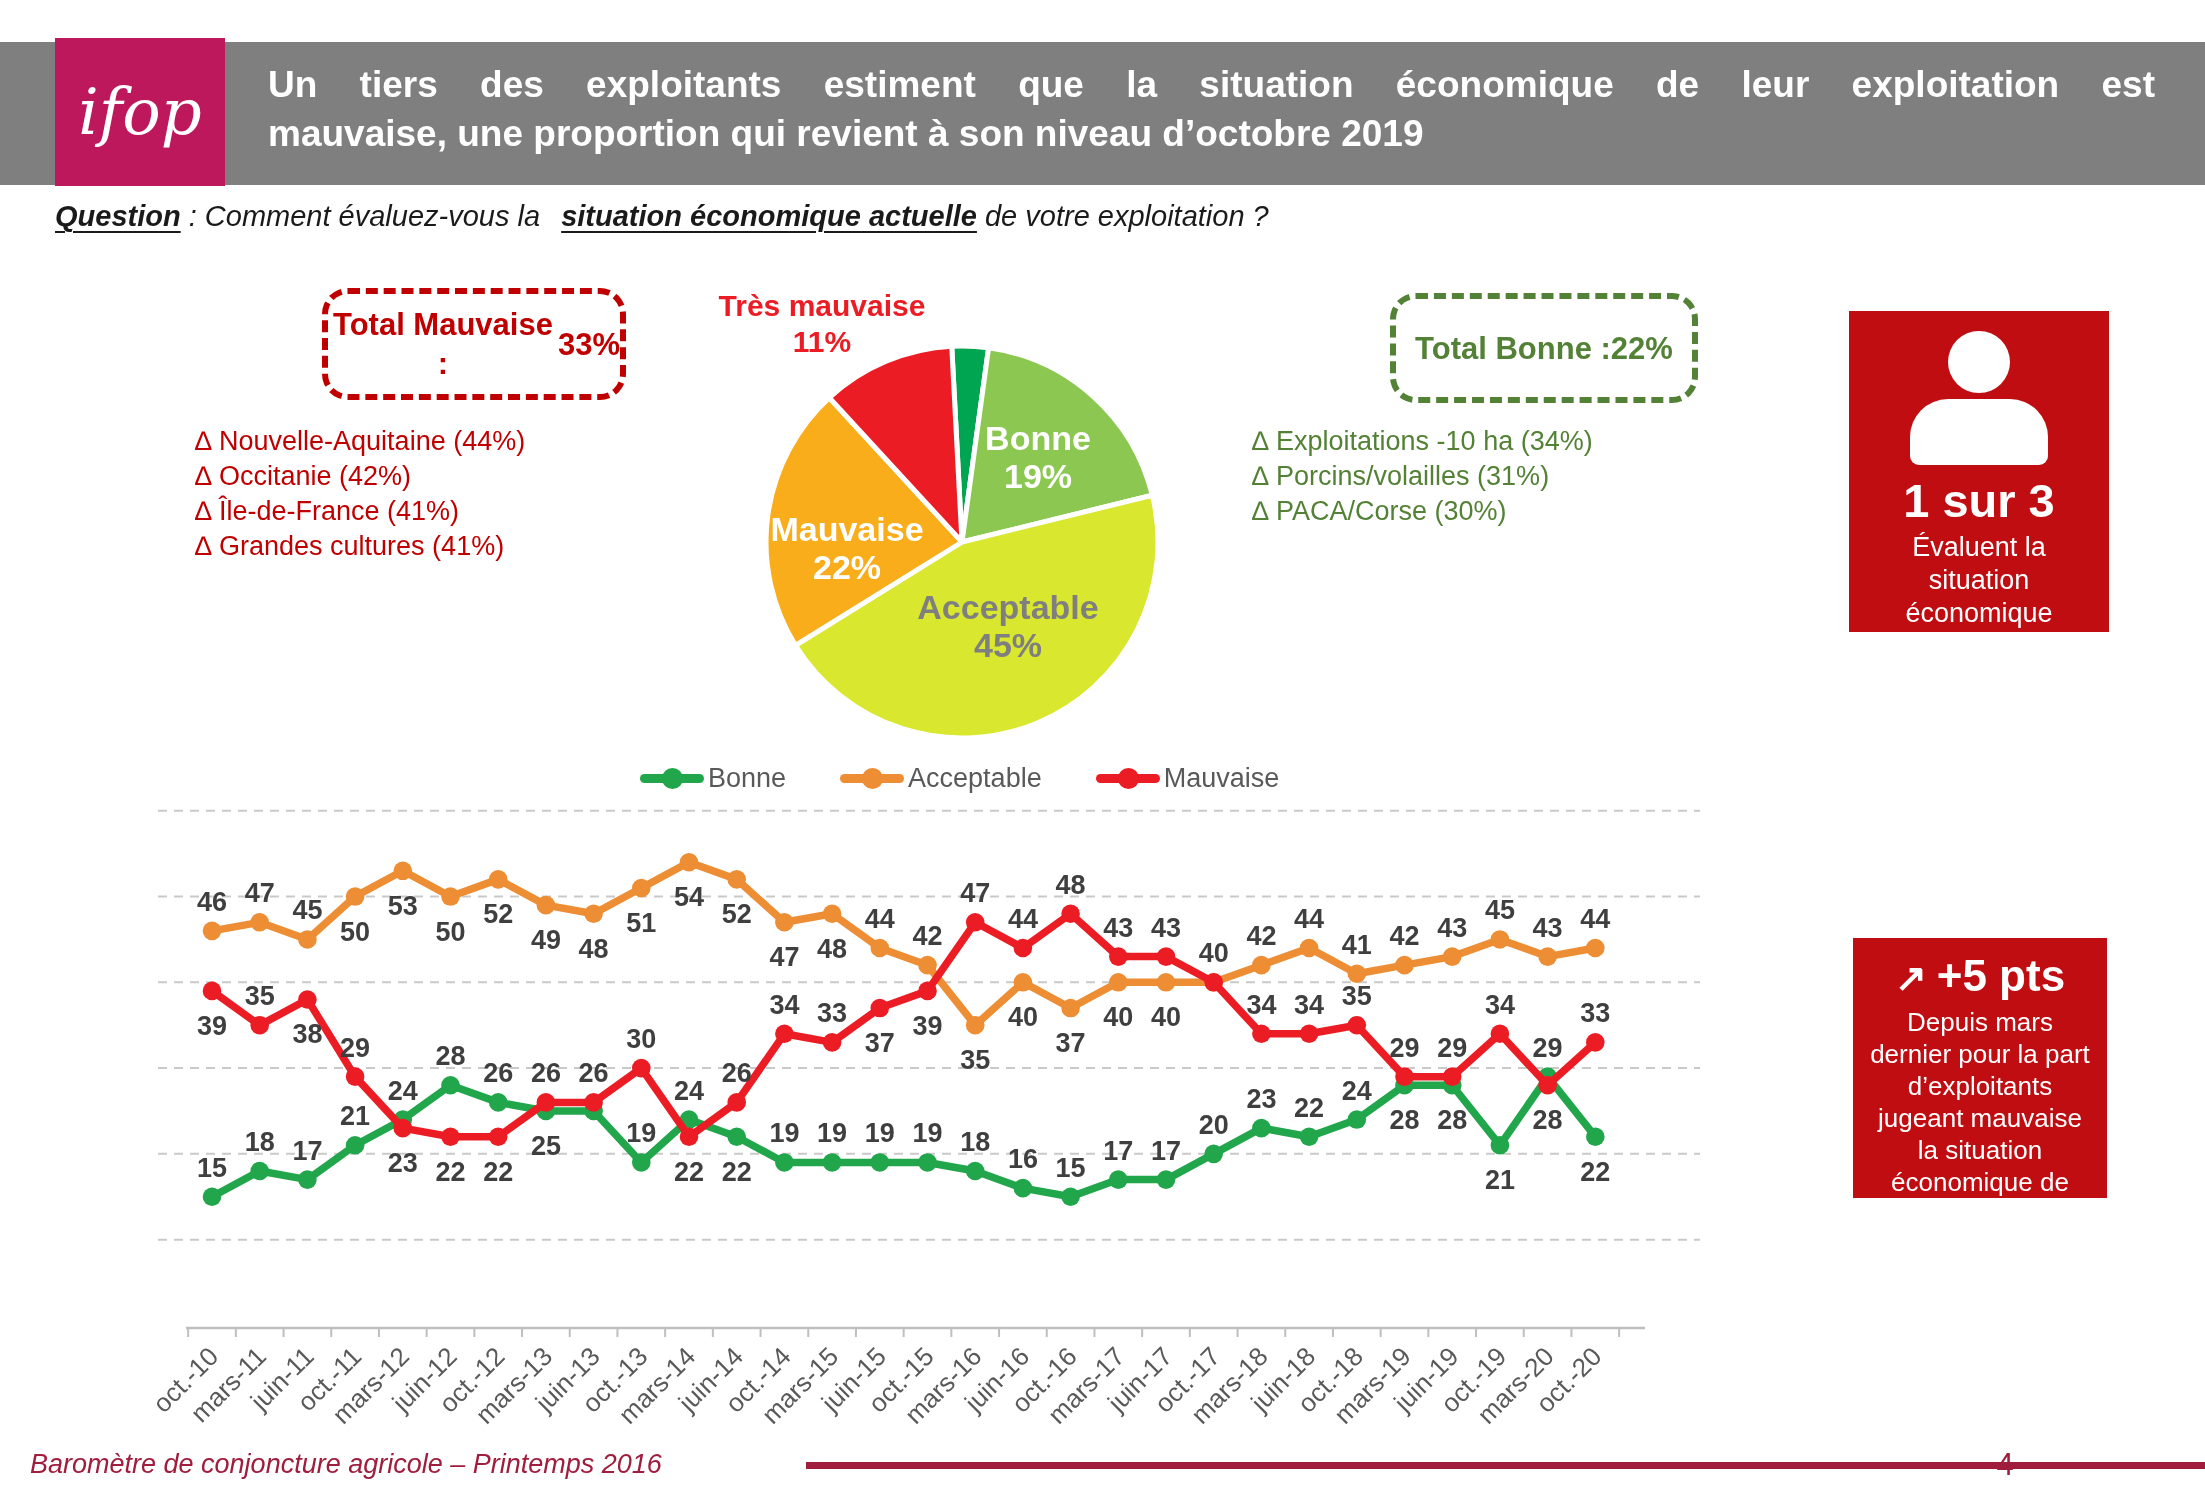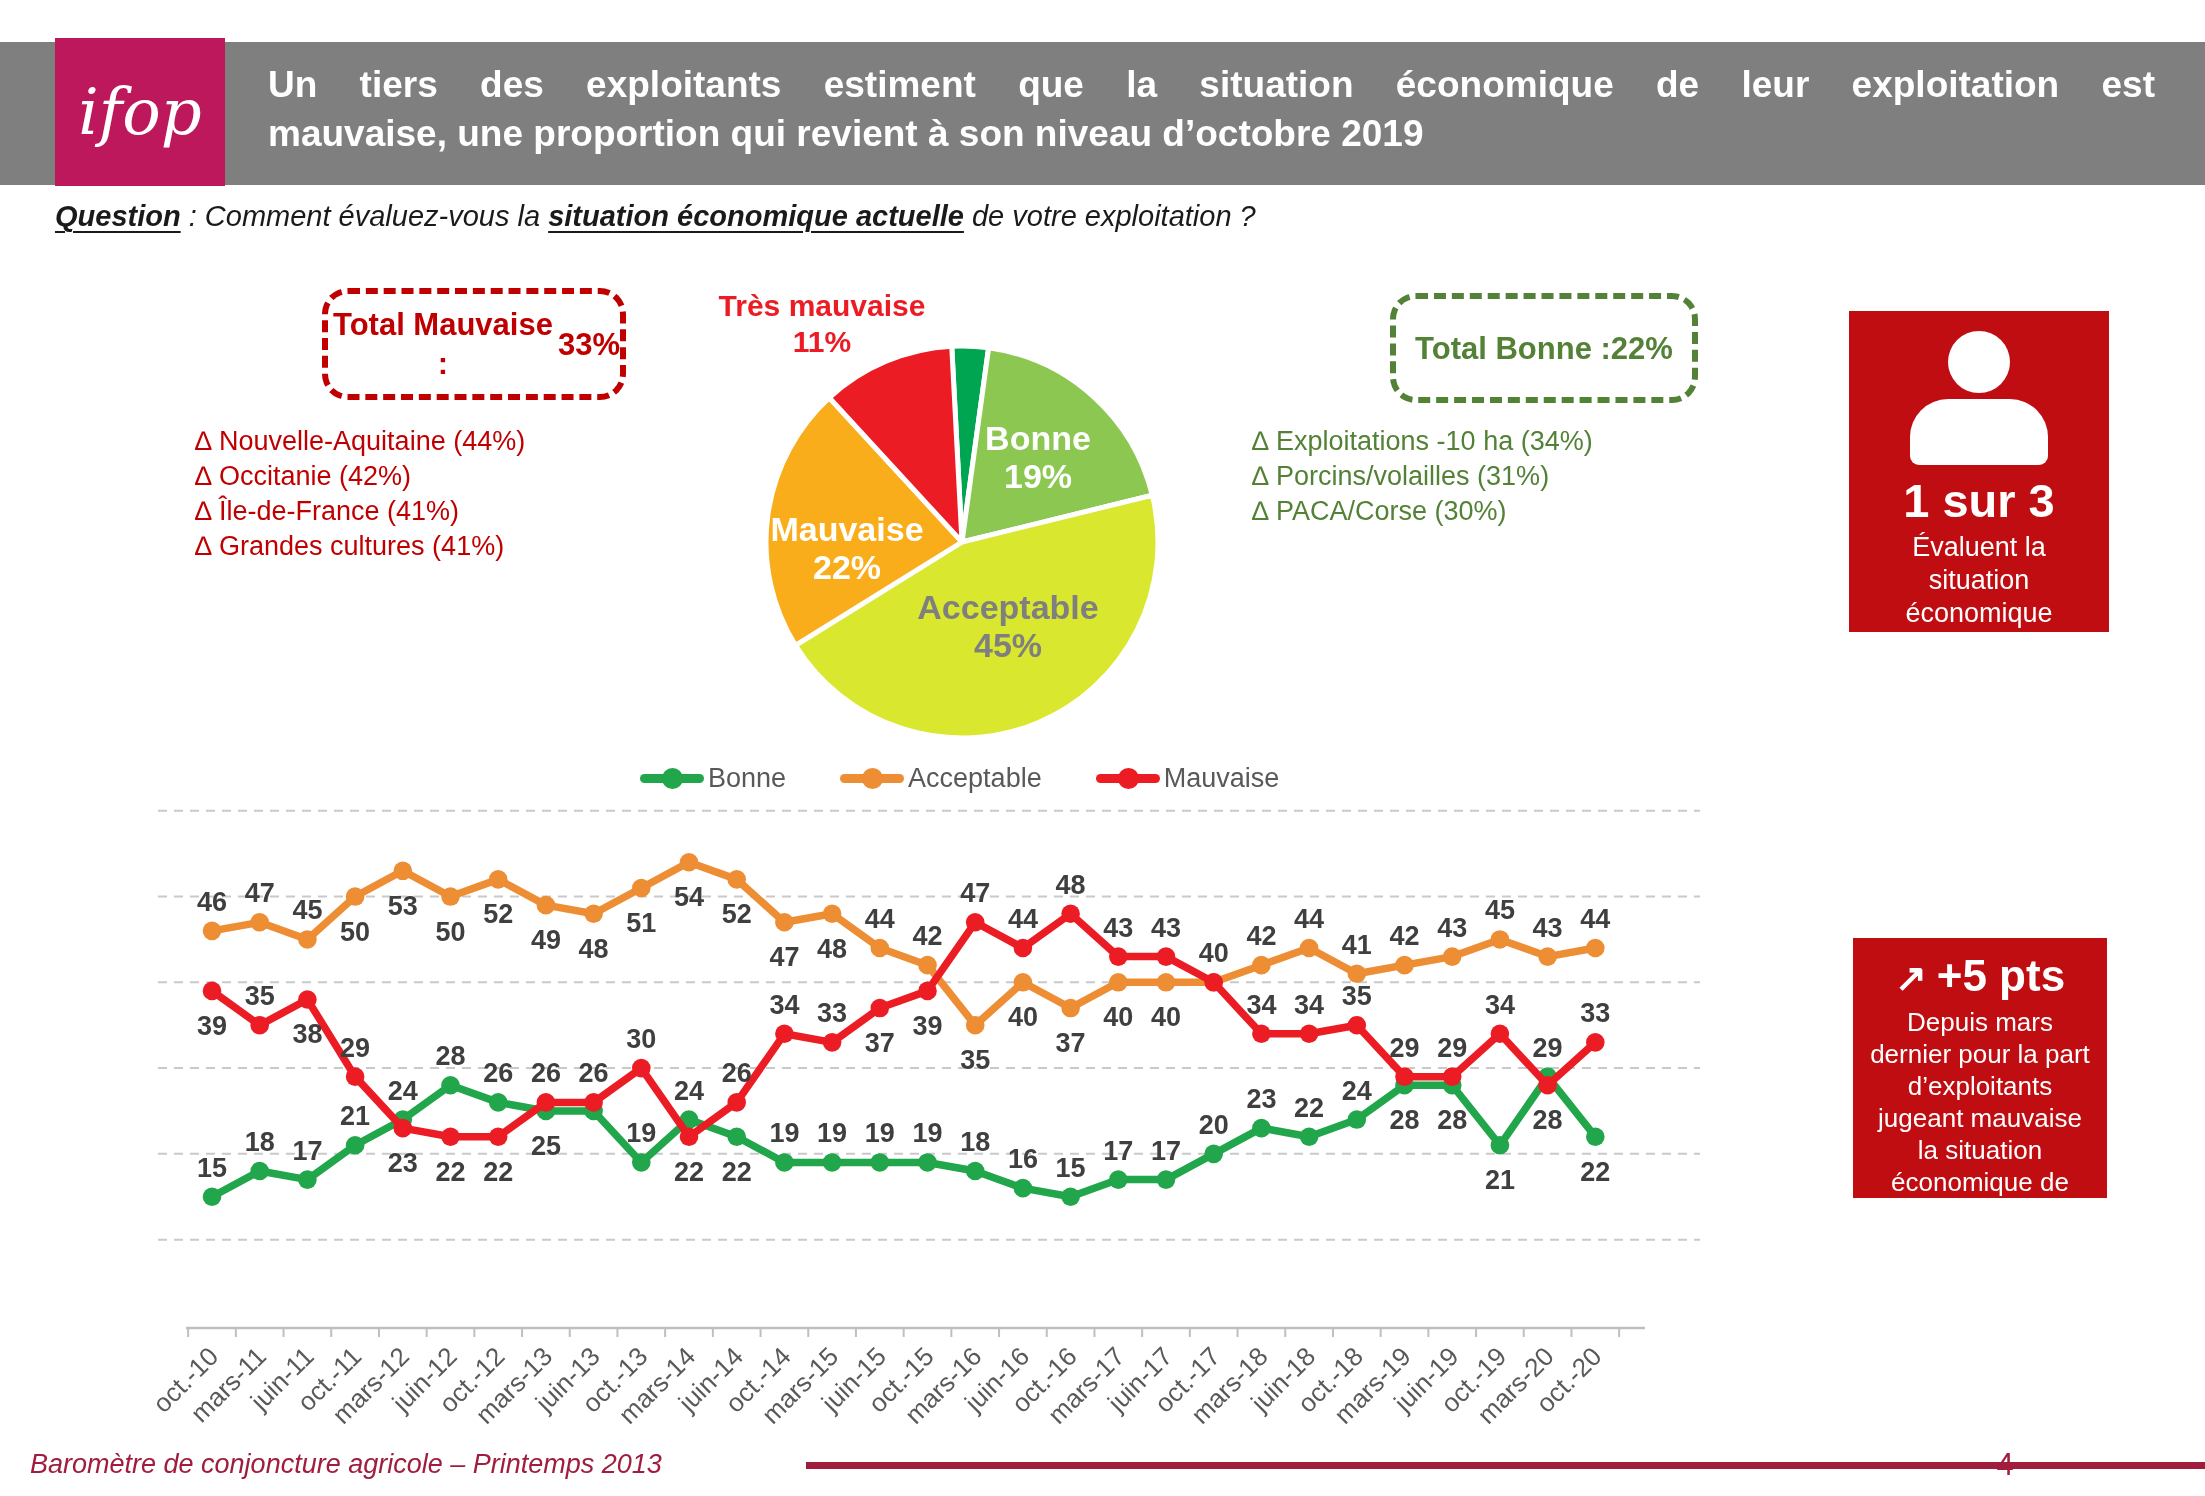--- a/index.html
+++ b/index.html
@@ -10,21 +10,21 @@
   .ifop{position:absolute;left:55px;top:38px;width:170px;height:148px;background:#be185d;
         display:flex;align-items:center;justify-content:center;}
   .ifop span{font-family:"DejaVu Serif",serif;font-style:italic;font-size:64px;color:#fff;line-height:1;}
   .title{position:absolute;left:268px;top:60px;width:1887px;color:#fff;font-weight:bold;
          font-size:37px;line-height:49px;}
   .title .tl{display:block;}
   .title .tl1{text-align:justify;text-align-last:justify;}
   
   .question{position:absolute;left:55px;top:200px;font-size:29px;color:#1a1a1a;font-style:italic;}
   .q-label{font-weight:bold;text-decoration:underline;text-decoration-thickness:2px;text-underline-offset:5px;}
-  .q-strong{font-weight:bold;text-decoration:underline;text-decoration-thickness:2px;text-underline-offset:5px;}
+  .q-strong{font-weight:bold;text-decoration:underline;text-decoration-thickness:2px;text-underline-offset:5px;margin-left:13px;}
   
   .tbox{position:absolute;border-radius:26px;display:flex;flex-direction:row;align-items:center;
         justify-content:center;font-weight:bold;font-size:31px;line-height:39px;text-align:center;}
   .tbox-mauvaise{left:322px;top:288px;width:292px;height:100px;border:6px dashed #C00000;color:#C00000;}
   .tbox-bonne{left:1390px;top:293px;width:296px;height:98px;border:6px dashed #538135;color:#538135;}
   .dlist{position:absolute;font-size:27px;line-height:35px;}
   .dlist-mauvaise{left:195px;top:424px;color:#C00000;}
   .dlist-bonne{left:1252px;top:424px;color:#538135;}
   
   .plabel{position:absolute;text-align:center;font-weight:bold;}
@@ -406,17 +406,17 @@
       <text x="1499.9" y="1013.7820000000002" text-anchor="middle" fill="#3F3F3F" font-size="27" font-weight="bold">34</text>
       <text x="1547.6000000000001" y="1129.2440000000001" text-anchor="middle" fill="#3F3F3F" font-size="27" font-weight="bold">28</text>
       <text x="1595.3000000000002" y="1022.3590000000002" text-anchor="middle" fill="#3F3F3F" font-size="27" font-weight="bold">33</text>
     </svg>
 
   <div class="redbox deltabox">
     <div class="delta-title"><span class="delta-arrow">↗</span><span>+5 pts</span></div>
     <div class="delta-caption">Depuis mars dernier pour la part d’exploitants jugeant mauvaise la situation économique de leur exploitation</div>
   </div>
 
-  <div class="footer-source">Baromètre de conjoncture agricole – Printemps 2013</div>
+  <div class="footer-source">Baromètre de conjoncture agricole – Printemps 2016</div>
   <div class="footer-line"></div>
   <div class="page-number">4</div>
 
 </div>
 
 </body></html>

